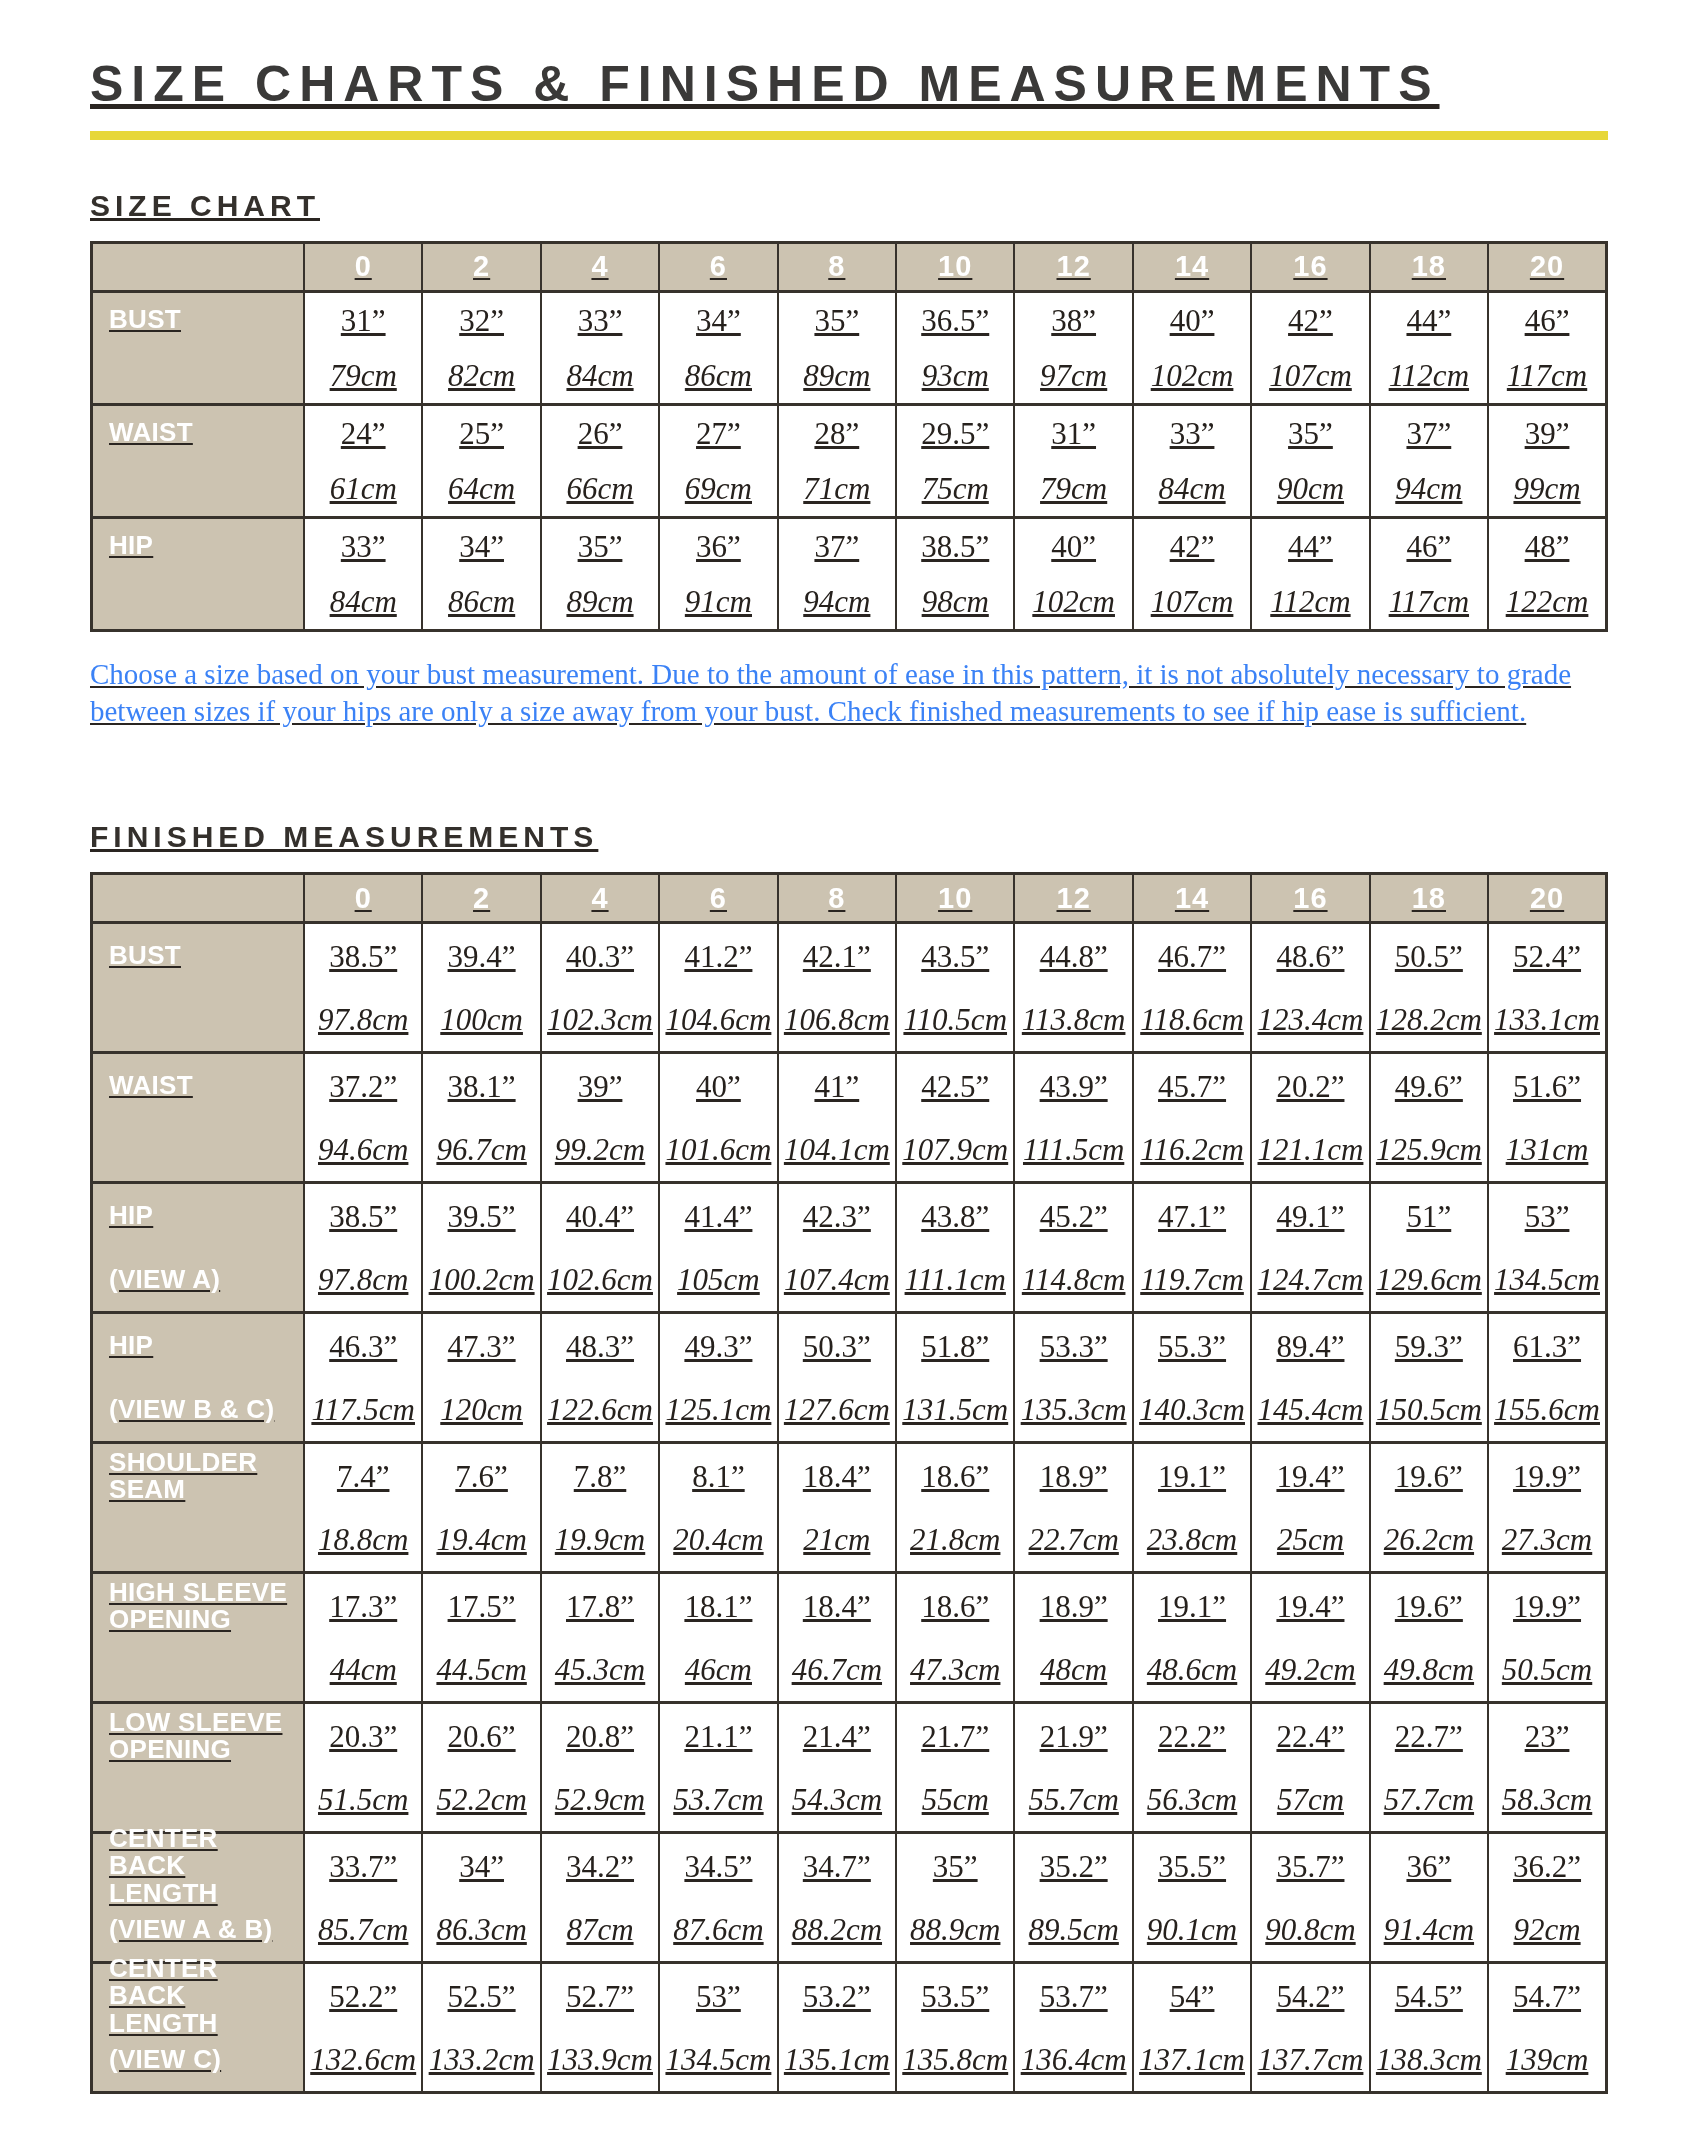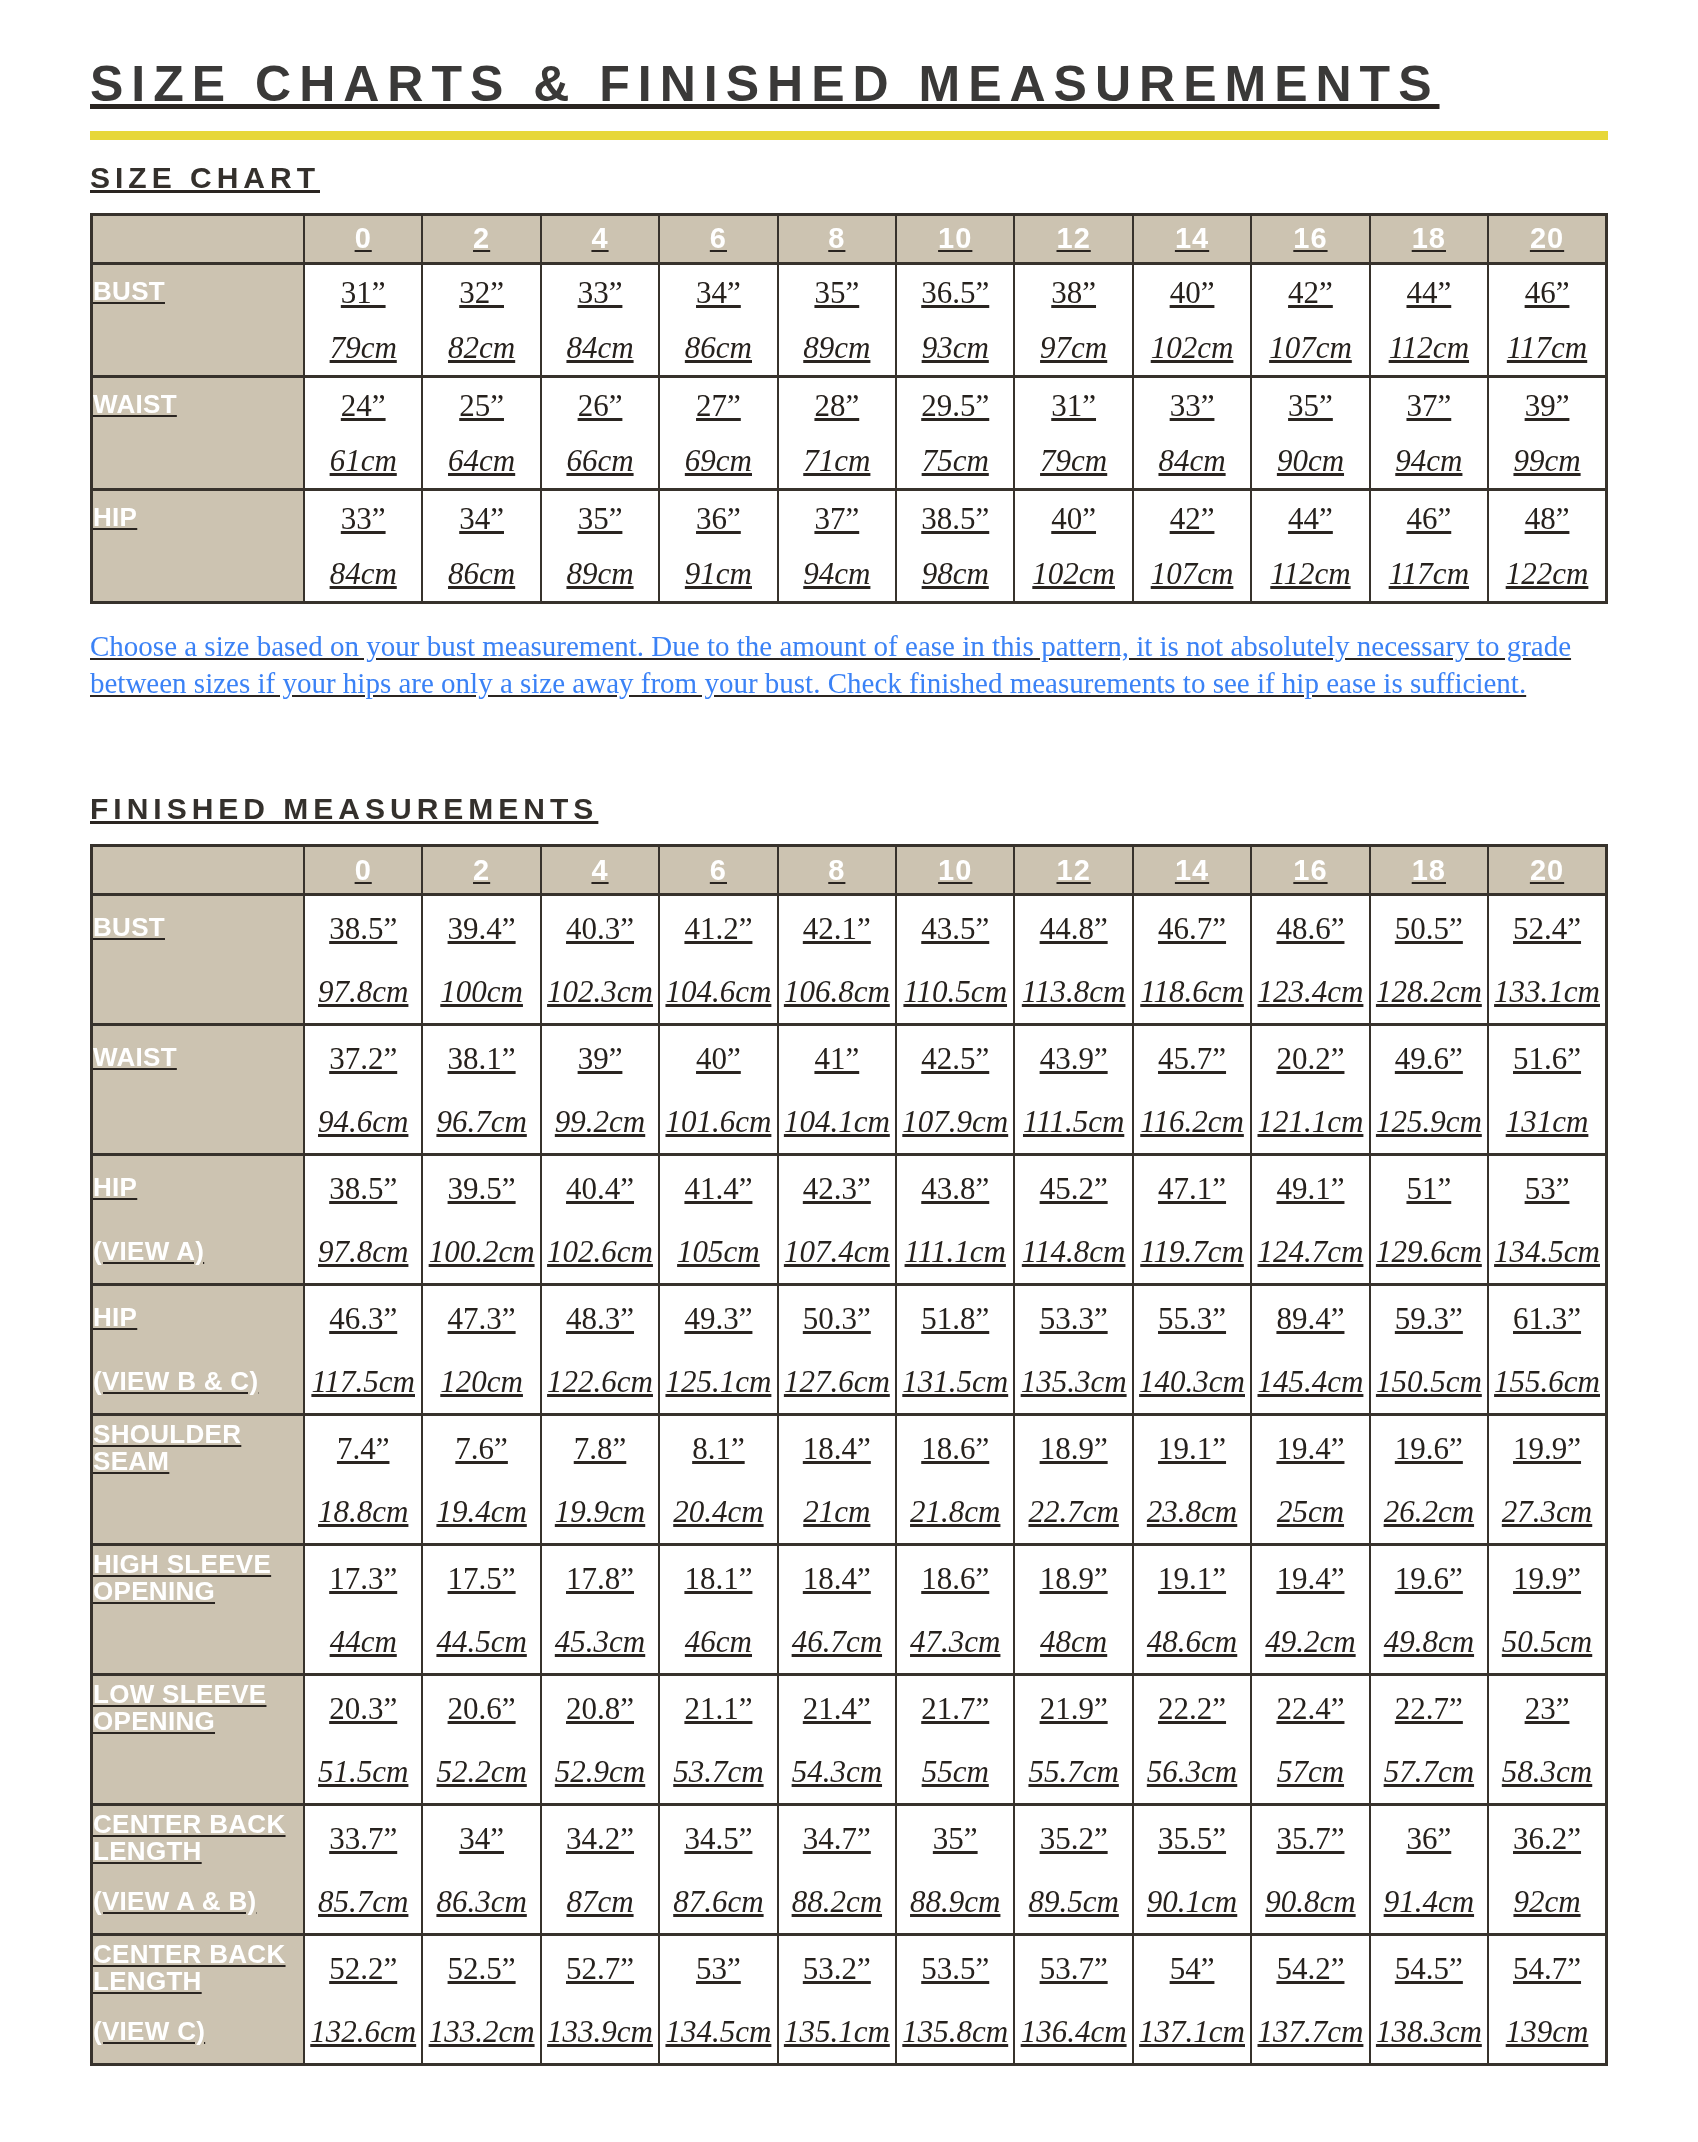--- a/index.html
+++ b/index.html
@@ -11,21 +11,21 @@
   .page { padding:58px 90px 40px 90px;text-decoration:underline; }
 
   .page-title {
     font-size:50px; font-weight:bold; letter-spacing:8px;
     color:#3a3938; line-height:1.05; white-space:nowrap;
   }
   .accent-rule { height:9px; background:#e7d739; margin-top:20px; }
 
   .section-heading {
     font-size:30px; font-weight:bold; letter-spacing:5px;
-    color:#34302c; margin-top:23px; line-height:1.0;
+    color:#34302c; margin-top:51px; line-height:1.0;
   }
   .section-heading.second { margin-top:91px; }
 
   table.meas {
     width:100%; border-collapse:collapse; table-layout:fixed;
     margin-top:20px; border:3px solid #37322c;
   }
   table.meas th, table.meas td { border:2px solid #37322c; padding:0; }
   table.meas thead th {
     height:46px; background:#ccc3b1; color:#ffffff;
@@ -41,21 +41,21 @@
 
   td.val-cell { background:#ffffff; }
   td.val-cell .cell2 > div { justify-content:center; }
   .val-in, .val-cm {
     font-family:"Liberation Serif", serif;
     font-size:31px; color:#26211d; line-height:1.0;
   }
   .val-cm { font-style:italic; }
 
   th.row-label .cell2 > div {
-    justify-content:flex-start; padding-left:0; padding-right:4px;
+    justify-content:flex-start; padding-left:16px; padding-right:4px;
     text-align:left;
   }
   .label-main, .label-sub {
     color:#ffffff; font-weight:bold; font-size:26px; line-height:1.06;
     letter-spacing:0.3px;
   }
 
   table.meas.size-chart { --rh:110px; }
   table.meas.finished   { --rh:127px; }
 

